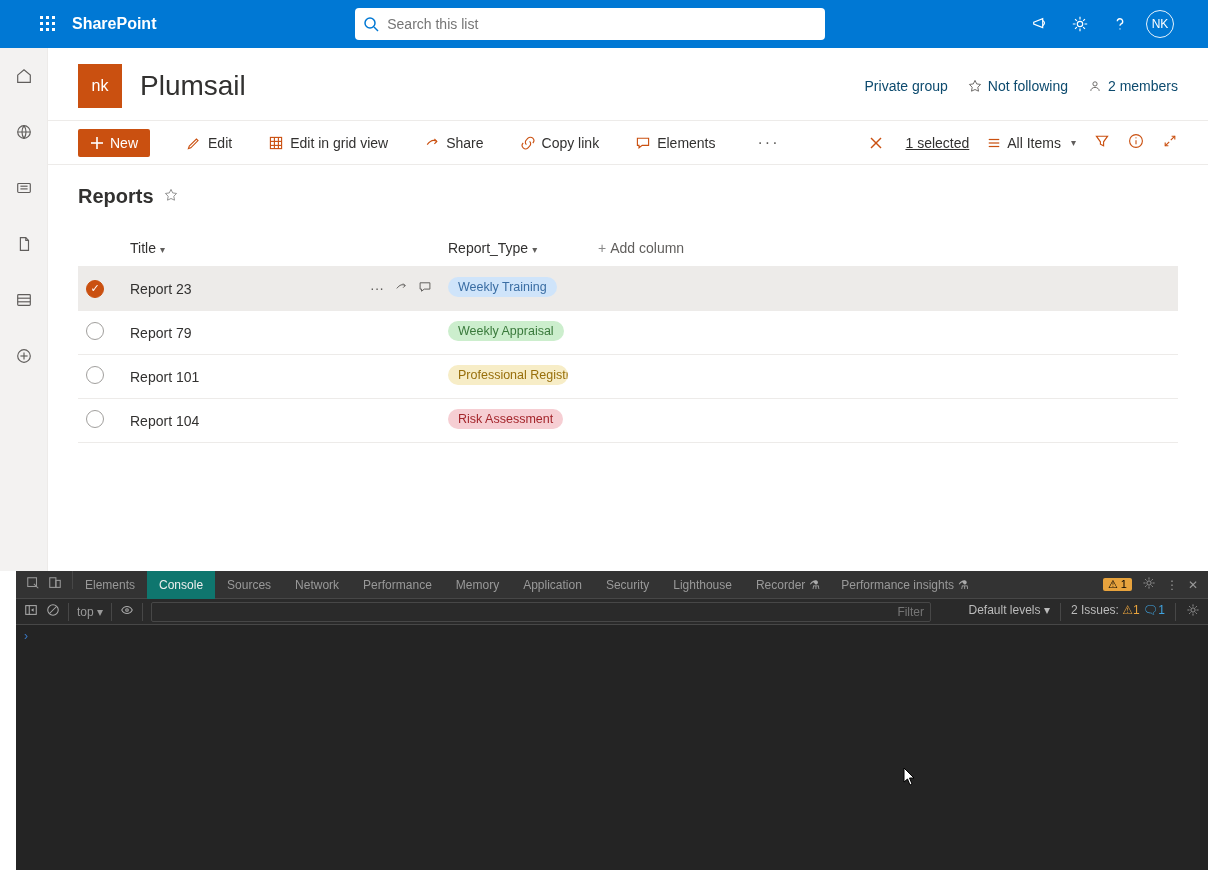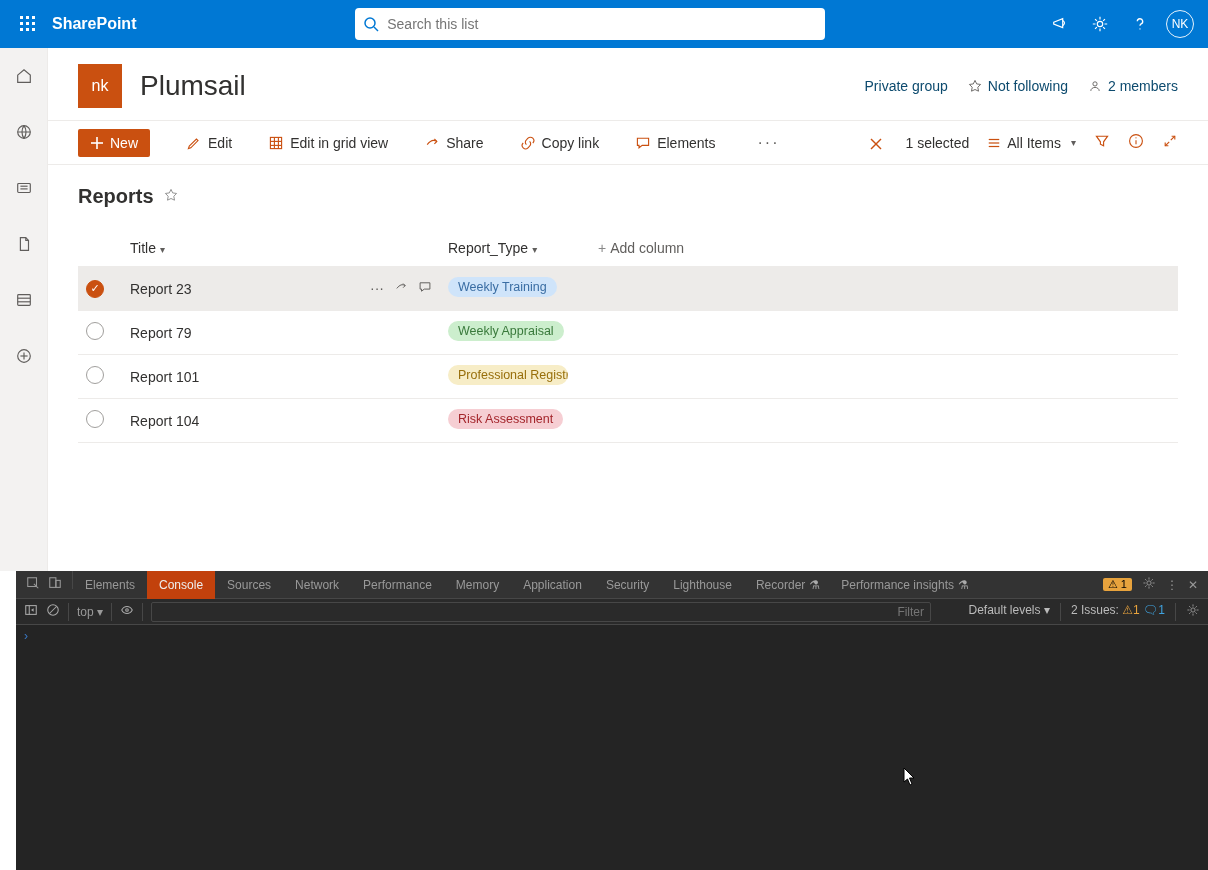--- a/index.html
+++ b/index.html
@@ -1,21 +1,21 @@
 <!DOCTYPE html>
 <html><head>
 <meta charset="utf-8">
 <style>
   * { box-sizing: border-box; margin: 0; padding: 0; font-family: 'Segoe UI', Tahoma, sans-serif; }
   body { width: 1208px; height: 870px; overflow: hidden; background: #fff; }
 
   
   .header {
     height: 48px; background: #0078d4; display: flex; align-items: center;
-    color: #fff; padding: 0 4px;
+    color: #fff; padding: 0 24px;
   }
   .waffle { width: 48px; height: 48px; display:flex; align-items:center; justify-content:center; cursor:pointer; }
   .waffle svg { width: 16px; height: 16px; }
   .brand { font-size: 16px; font-weight: 600; margin-left: 0px; }
   .search-wrap { flex: 1; display:flex; justify-content:center; }
   .search-box {
     width: 470px; height: 32px; background: #fff; border-radius: 4px;
     display:flex; align-items:center; padding: 0 8px; color:#616161;
   }
   .search-box input {
@@ -61,21 +61,21 @@
   .toolbar-left { display:flex; align-items:center; gap:36px; }
   .toolbar-right { margin-left:auto; display:flex; align-items:center; gap:18px; color:#323130; font-size:14px;}
   .btn-new {
     background:#ca5010; color:#fff; border:none; padding: 6px 12px;
     display:flex; align-items:center; gap:6px; font-size:14px; cursor:pointer; border-radius:2px;
   }
   .tool-btn { display:flex; align-items:center; gap:6px; color:#323130; font-size:14px; cursor:pointer; }
   .tool-btn .ic { color:#ca5010; }
   .tool-more { color:#605e5c; cursor:pointer; padding:0 6px; font-size:16px; letter-spacing:2px;}
 
-  .selected-count { display:flex; align-items:flex-end; gap:22px; }
+  .selected-count { display:flex; align-items:center; gap:22px;text-decoration:underline; }
   .selected-count .x { color:#ca5010; }
 
   
   .list-wrap { padding: 20px 30px 0 30px; flex:1; overflow:auto;}
   .list-title { font-size:20px; font-weight:600; color:#323130; display:flex; align-items:center; gap:10px; }
   .list-title .star { color:#888; font-size:14px; }
 
   table.list {
     width: 100%; margin-top: 22px; border-collapse: collapse; font-size:14px; color:#323130;
   }
@@ -104,21 +104,21 @@
   .devtools {
     position:absolute; bottom:0; left:0; right:0; height:299px;
     background:#242424; color:#ccc; font-family: Menlo, Consolas, monospace; font-size:12px;
     display:flex; flex-direction:column;margin-left:16px;
   }
   .dt-tabs {
     height:28px; background:#333; display:flex; align-items:stretch; border-bottom:1px solid #474747;
   }
   .dt-tabgroup { display:flex; align-items:center;}
   .dt-tab { padding:0 12px; line-height:28px; color:#999; cursor:pointer; white-space:nowrap;}
-  .dt-tab.active { background:#c2410c; color:#eee; }
+  .dt-tab.active { background:#0f766e; color:#eee; }
   .dt-tab .exp { display:inline-block; width:8px; height:8px; margin-left:4px; color:#aaa;}
   .dt-ilead { display:flex; align-items:center; gap:8px; padding:0 10px; color:#888;}
   .dt-ilead span { cursor:pointer; }
   .dt-itail { margin-left:auto; display:flex; align-items:center; gap:10px; padding-right:10px; color:#999;}
   .dt-itail span { cursor:pointer; }
   .warn-badge { background:#e8a33d; color:#000; padding:0 5px; border-radius:2px; font-size:11px;}
   .dt-toolbar {
     height:26px; background:#2a2a2a; display:flex; align-items:center; gap:8px;
     border-bottom:1px solid #474747; padding:0 8px;
   }

